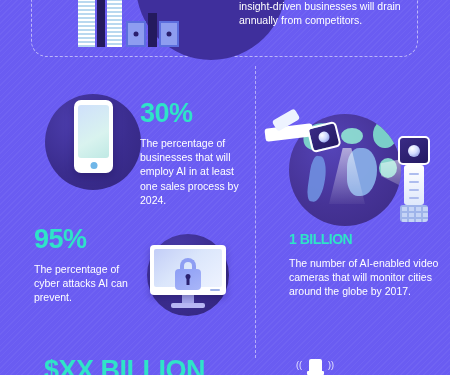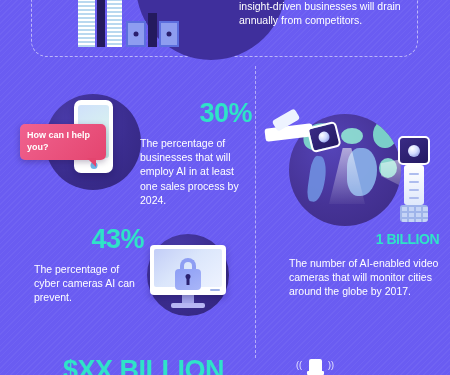--- a/index.html
+++ b/index.html
@@ -44,21 +44,20 @@
     border-left: 1px dashed rgba(255,255,255,0.5);
   }
 
   
   .stat-num {
     color: #2fe3c8;
     font-weight: bold;
     letter-spacing: -0.5px;
     line-height: 1;
     margin: 0;
-    text-align: right;
   }
   .stat-body {
     color: #ffffff;
     font-size: 10.5px;
     line-height: 14.2px;
     margin: 0;
     font-weight: 400;
   }
   .top-body {
     position: absolute;
@@ -290,23 +289,20 @@
       </div>
 
   </div>
 
   <div class="top-body">insight-driven businesses will drain annually from competitors.</div>
 
   <div class="ill-circle" id="circle-phone"></div>
   <div id="phone">
     <div class="screen"></div>
     <div class="home"></div>
-  </div>
-  <div id="bubble">
-    <span>How can I help you?</span>
   </div>
 
   <div class="block" id="stat-30">
     <div class="stat-num">30%</div>
     <p class="stat-body">The percentage of businesses that will employ AI in at least one sales process by 2024.</p>
   </div>
 
   <div class="ill-circle" id="circle-monitor"></div>
   <div id="monitor">
     <div class="neck"></div>
@@ -319,22 +315,22 @@
             <div class="keyhole"></div>
             <div class="keyslot"></div>
           </div>
         </div>
       </div>
       <div class="dash"></div>
     </div>
   </div>
 
   <div class="block" id="stat-86">
-    <div class="stat-num">43%</div>
-    <p class="stat-body">The percentage of cyber cameras AI can prevent.</p>
+    <div class="stat-num">95%</div>
+    <p class="stat-body">The percentage of cyber attacks AI can prevent.</p>
   </div>
 
   <div id="globe-wrap">
     <div id="globe">
       <span class="land" id="l1"></span>
       <span class="land" id="l2"></span>
       <span class="land" id="l3"></span>
       <span class="land" id="l4"></span>
       <span class="land" id="l5"></span>
       <span class="land" id="l6"></span>

